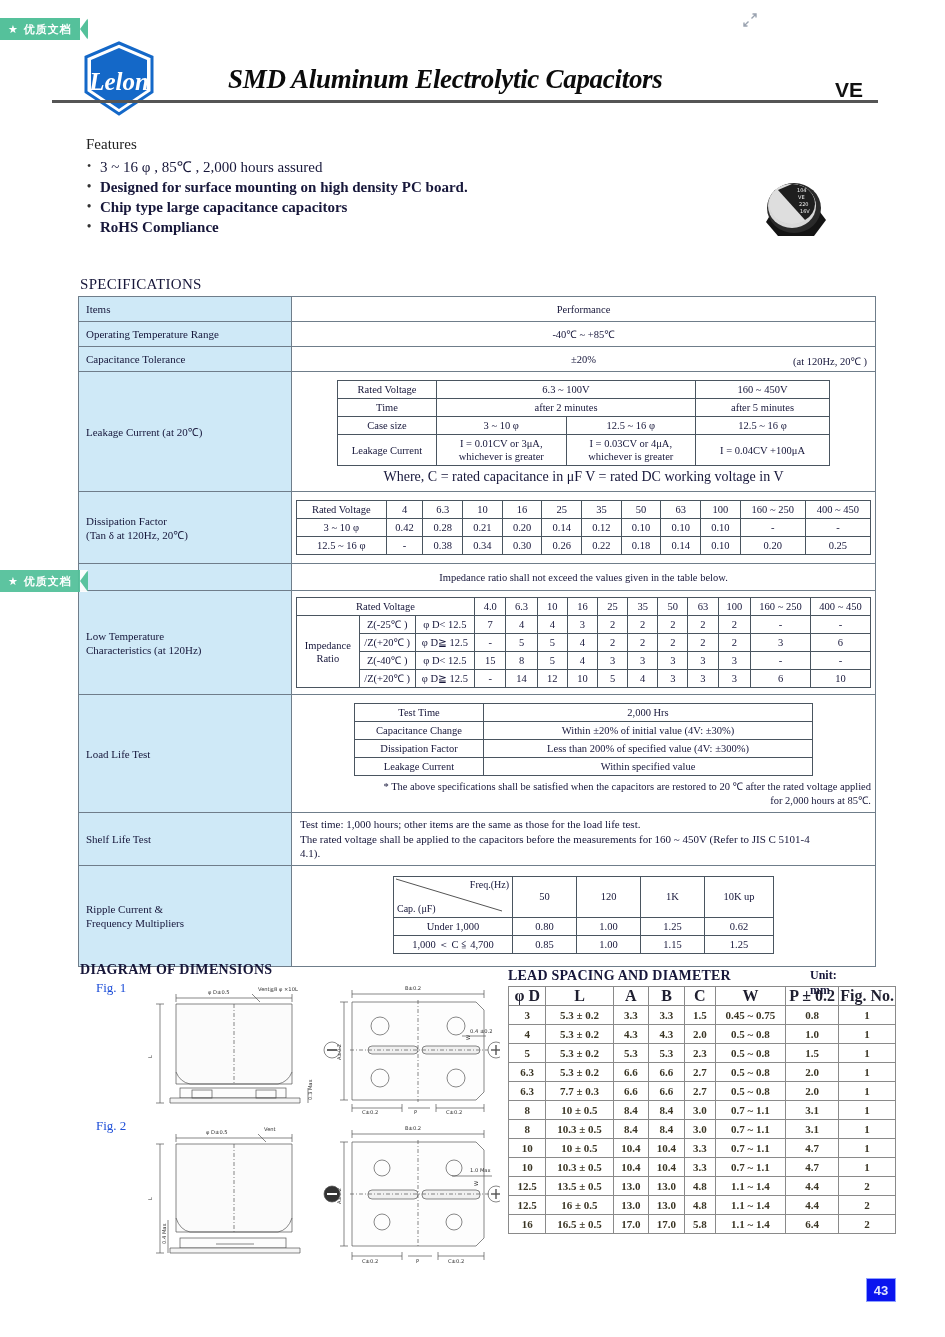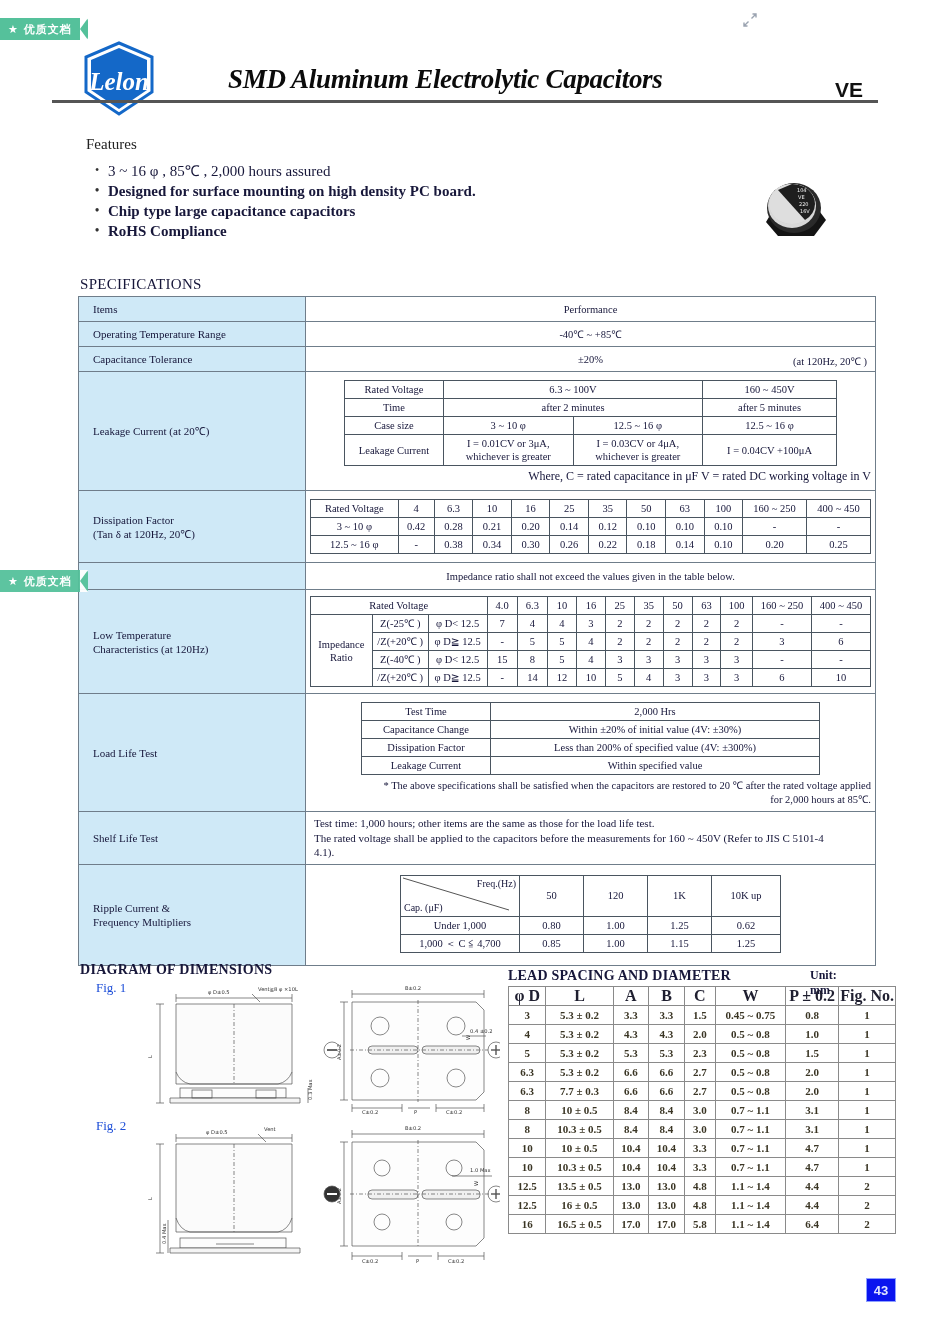--- a/index.html
+++ b/index.html
@@ -41,21 +41,21 @@
   }
   .series{
     position:absolute;left:757px;top:38px;
     font-family:"Liberation Sans", sans-serif;font-size:21px;font-weight:bold;color:#111;
   }
   .hrule{position:absolute;left:52px;top:100px;width:826px;height:3px;background:#555;}
 
   
   .features{position:absolute;left:86px;top:136px;width:520px;}
   .features h3{margin:0 0 4px 0;font-size:15px;font-weight:normal;color:#222;}
-  .features ul{margin:8px;padding:0;list-style:none;}
+  .features ul{margin:0;padding:0;list-style:none;}
   .features li{font-size:15px;line-height:20px;color:#17173a;padding-left:14px;position:relative;}
   .features li::before{content:"\2022";position:absolute;left:1px;top:-1px;font-size:12px;color:#333;}
   .feat-b{font-weight:bold;}
 
   
   .cap-photo{position:absolute;left:748px;top:172px;width:90px;height:80px;}
 
   
   .sec-head{
     position:absolute;font-family:"Liberation Serif", serif;
@@ -64,21 +64,21 @@
 
   
   .spec{
     position:absolute;left:78px;top:296px;width:798px;
     border-collapse:collapse;font-size:10.5px;color:#16163a;
   }
   .spec > tbody > tr > td{
     border:1px solid #6f7d8a;vertical-align:middle;
   }
   .lbl{
-    background:#cfe9f7;width:198px;padding:5px 14px;font-size:11px;line-height:14px;
+    background:#cfe9f7;width:198px;padding:5px 7px;font-size:11px;line-height:14px;
     vertical-align:middle;
   }
   .lbl.mid{vertical-align:middle;}
   .val{padding:3px 6px;text-align:center;position:relative;}
   .val.lefty{text-align:left;padding:4px 8px;line-height:14.5px;font-size:11px;}
 
   
   table.inner{border-collapse:collapse;margin:0 auto;font-size:10.5px;}
   table.inner td{border:1px solid #4a5560;padding:2px 4px;text-align:center;line-height:13px;white-space:nowrap;}
 
@@ -213,21 +213,21 @@
               <tr>
                 <td>Leakage Current</td>
                 <td style="white-space:pre-line">I = 0.01CV or 3μA,
 whichever is greater</td>
                 <td style="white-space:pre-line">I = 0.03CV or 4μA,
 whichever is greater</td>
                 <td>I = 0.04CV +100μA</td>
               </tr>
             </tbody>
           </table>
-          <div class="ctr" style="margin-top:3px;font-size:12px;text-align:right;">Where, C = rated capacitance in μF     V = rated DC working voltage in V</div>
+          <div class="ctr" style="margin-top:3px;font-size:14px;">Where, C = rated capacitance in μF     V = rated DC working voltage in V</div>
         </td>
       </tr>
 
       <tr>
         <td class="lbl mid">
           <div>Dissipation Factor</div>
           <div>(Tan δ  at 120Hz, 20℃)</div>
         </td>
         <td class="val" style="padding:8px 4px;">
           <table class="inner">

